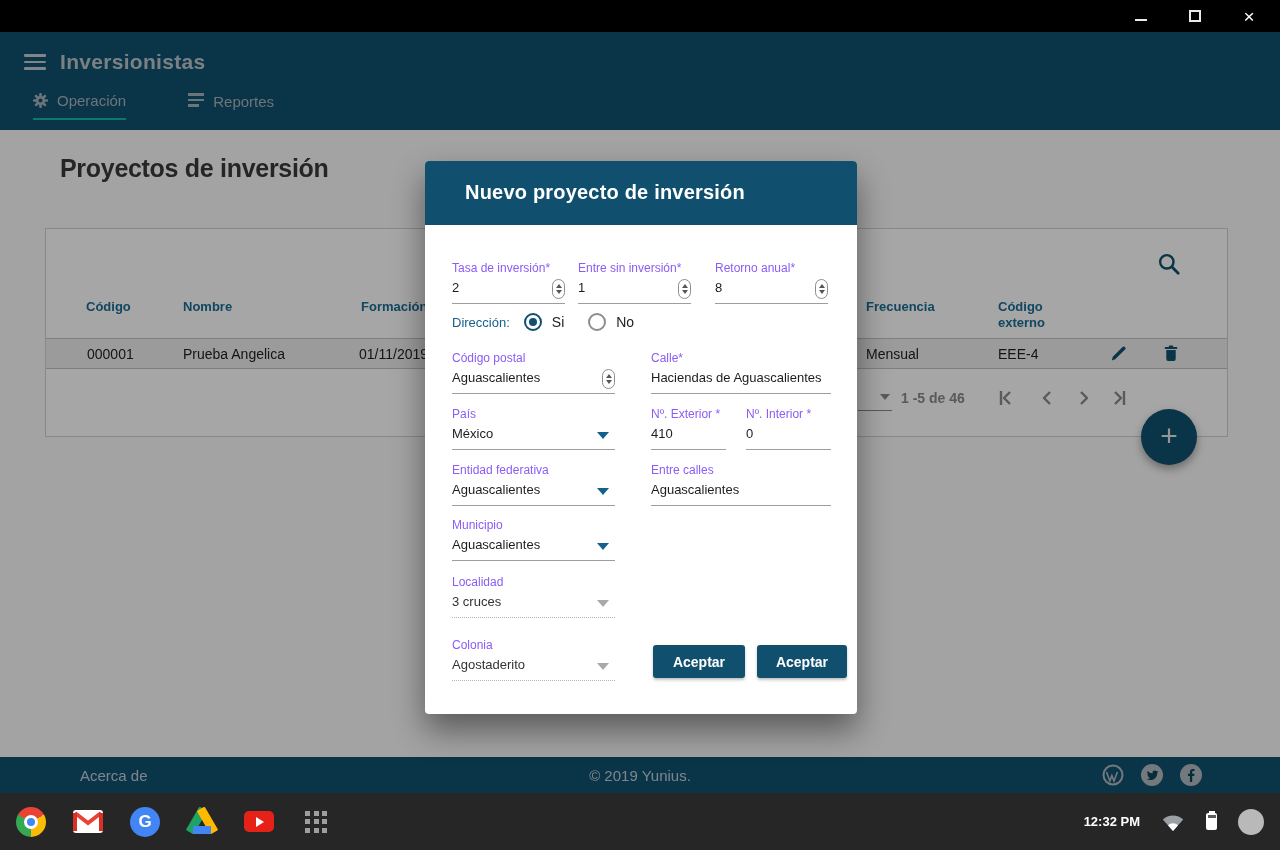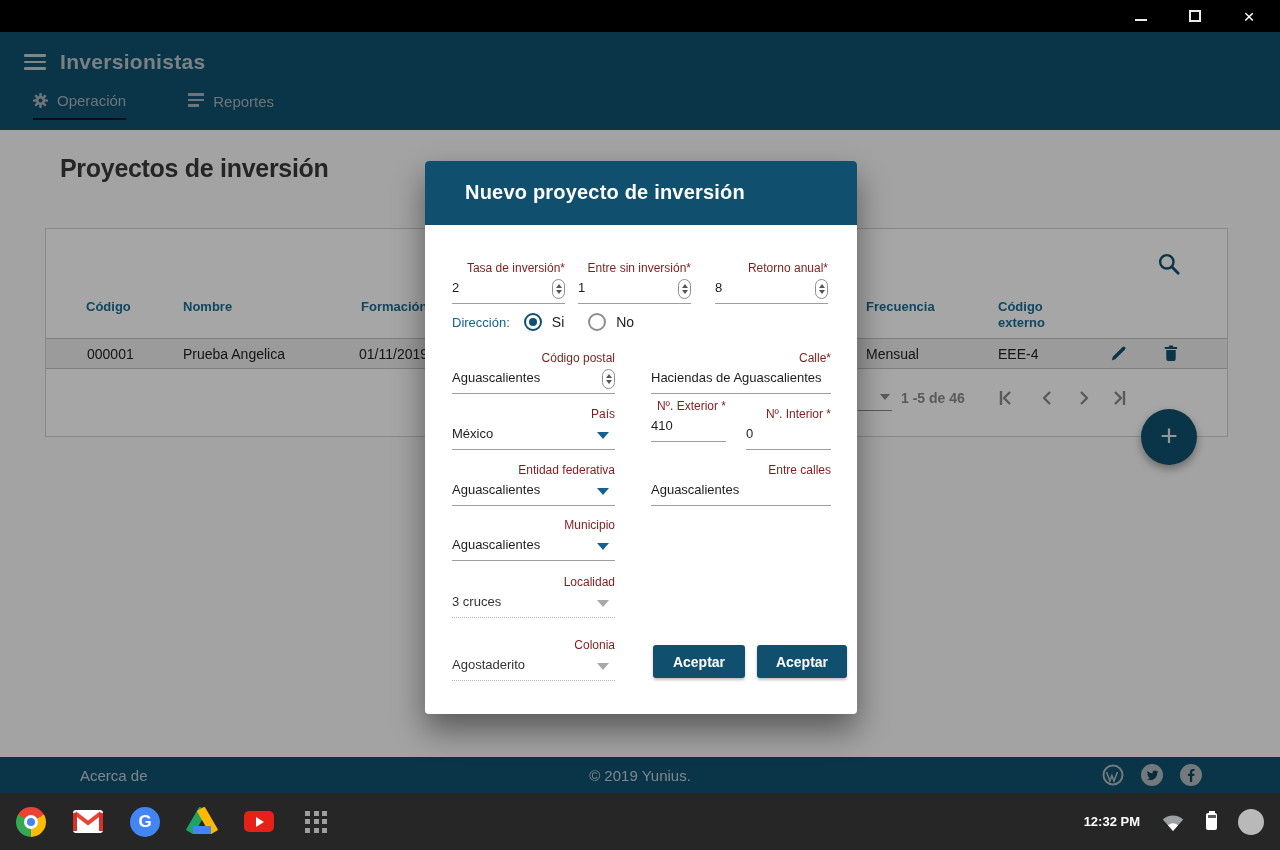--- a/index.html
+++ b/index.html
@@ -16,21 +16,21 @@
 
   
   .app{position:absolute;left:0;top:32px;width:1280px;height:761px;background:#fafafa;overflow:hidden;}
 
   .appbar{position:absolute;left:0;top:0;width:100%;height:98px;background:#10506e;}
   .hamburger{position:absolute;left:24px;top:22px;width:22px;height:16px;cursor:pointer;}
   .hamburger i{display:block;width:22px;height:2.6px;background:#c3ccd1;margin-bottom:4px;border-radius:1px;}
   .app-title{position:absolute;left:60px;top:18px;font-size:21px;font-weight:bold;color:#bcc6cb;letter-spacing:.3px;}
   .tabs{position:absolute;left:33px;top:60px;display:flex;gap:62px;}
   .tab{display:flex;align-items:center;gap:9px;color:#a7b4ba;font-size:15px;padding-bottom:9px;cursor:pointer;}
-  .tab.active{border-bottom:2px solid #0f172a;text-align:right;}
+  .tab.active{border-bottom:2px solid #14b8a6;text-align:right;}
   .bars-icon i{display:block;width:16px;height:2.4px;background:#a7b4ba;margin-bottom:3px;}
 
   
   .heading{position:absolute;left:60px;top:122px;font-size:25px;font-weight:bold;color:#3a3a3a;letter-spacing:-.3px;}
 
   .card{position:absolute;left:45px;top:196px;width:1183px;height:209px;background:#fff;border:1px solid #d2d2d2;}
   .search-btn{position:absolute;left:1110px;top:22px;width:28px;height:28px;cursor:pointer;}
   .th{position:absolute;top:70px;font-size:13px;font-weight:bold;color:#1b6d93;line-height:16px;}
   .sep{position:absolute;left:0;width:100%;height:1px;background:#c4c4c4;}
   .trow{position:absolute;left:0;top:110px;width:100%;height:30px;background:#efefef;border-bottom:1px solid #c4c4c4;}
@@ -53,21 +53,21 @@
   .footer-social{position:absolute;right:78px;display:flex;gap:17px;}
   .footer-social .sicon{width:22px;height:22px;cursor:pointer;}
 
   
   .overlay{position:absolute;inset:0;background:rgba(0,0,0,.35);z-index:40;}
   .modal{position:absolute;left:425px;top:129px;width:432px;height:553px;z-index:50;border-radius:4px;
     background:#fff;box-shadow:0 16px 32px rgba(0,0,0,.45);}
   .modal-header{position:absolute;left:0;top:0;width:100%;height:64px;background:#10506e;border-radius:4px 4px 0 0;}
   .modal-title{position:absolute;left:40px;top:20px;color:#fff;font-size:20px;font-weight:bold;letter-spacing:.2px;}
   .field{position:absolute;}
-  .flabel{display:block;font-size:12px;color:#7f1d1d;margin-bottom:5px;text-align:right;}
+  .flabel{display:block;font-size:12px;color:#8b5cf6;margin-bottom:5px;}
   .fvalue{position:relative;height:24px;font-size:13px;color:#1d1d1d;border-bottom:1px solid #9e9e9e;cursor:text;}
   .fvalue.disabled{border-bottom:1px dotted #b5b5b5;color:#333;}
   .stepper{position:absolute;right:0;top:-1px;width:13px;height:20px;border:1px solid #8d8d8d;border-radius:7px;}
   .stepper::before{content:"";position:absolute;left:3px;top:4px;border-left:3px solid transparent;border-right:3px solid transparent;border-bottom:4px solid #555;}
   .stepper::after{content:"";position:absolute;left:3px;bottom:4px;border-left:3px solid transparent;border-right:3px solid transparent;border-top:4px solid #555;}
   .dd{position:absolute;right:6px;top:6px;width:0;height:0;border-left:6px solid transparent;border-right:6px solid transparent;border-top:7px solid #14618c;}
   .dd.gray{border-top-color:#a9a9a9;}
   .radio-row{position:absolute;left:27px;top:152px;display:flex;align-items:center;gap:10px;text-align:right;}
   .radio-label{font-size:13px;color:#15618a;margin-right:4px;}
   .radio{width:18px;height:18px;border-radius:50%;border:2px solid #8d8d8d;position:relative;cursor:pointer;}
@@ -290,21 +290,21 @@
         <span class="flabel">Calle*</span>
         <div class="fvalue"><span>Haciendas de Aguascalientes</span></div>
       </div>
 
       <div class="field" style="left:27px;top:246px;width:163px">
         <span class="flabel">País</span>
         <div class="fvalue">
           <span>México</span><span class="dd"></span>
         </div>
       </div>
-      <div class="field" style="left:226px;top:238px;width:75px">
+      <div class="field" style="left:226px;top:246px;width:75px">
         <span class="flabel" style="white-space:nowrap">Nº. Exterior *</span>
         <div class="fvalue"><span>410</span></div>
       </div>
       <div class="field" style="left:321px;top:246px;width:85px">
         <span class="flabel" style="white-space:nowrap">Nº. Interior *</span>
         <div class="fvalue"><span>0</span></div>
       </div>
 
       <div class="field" style="left:27px;top:302px;width:163px">
         <span class="flabel">Entidad federativa</span>

